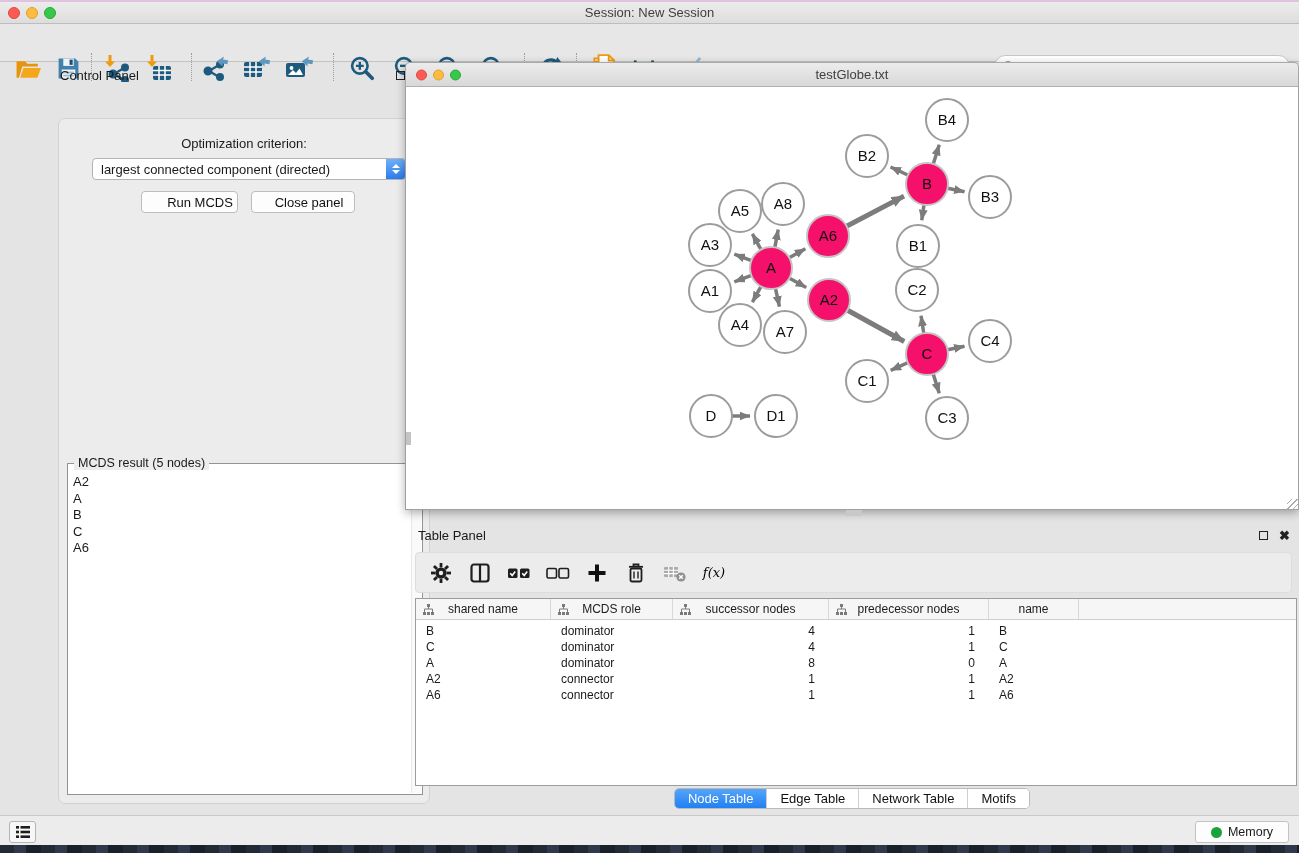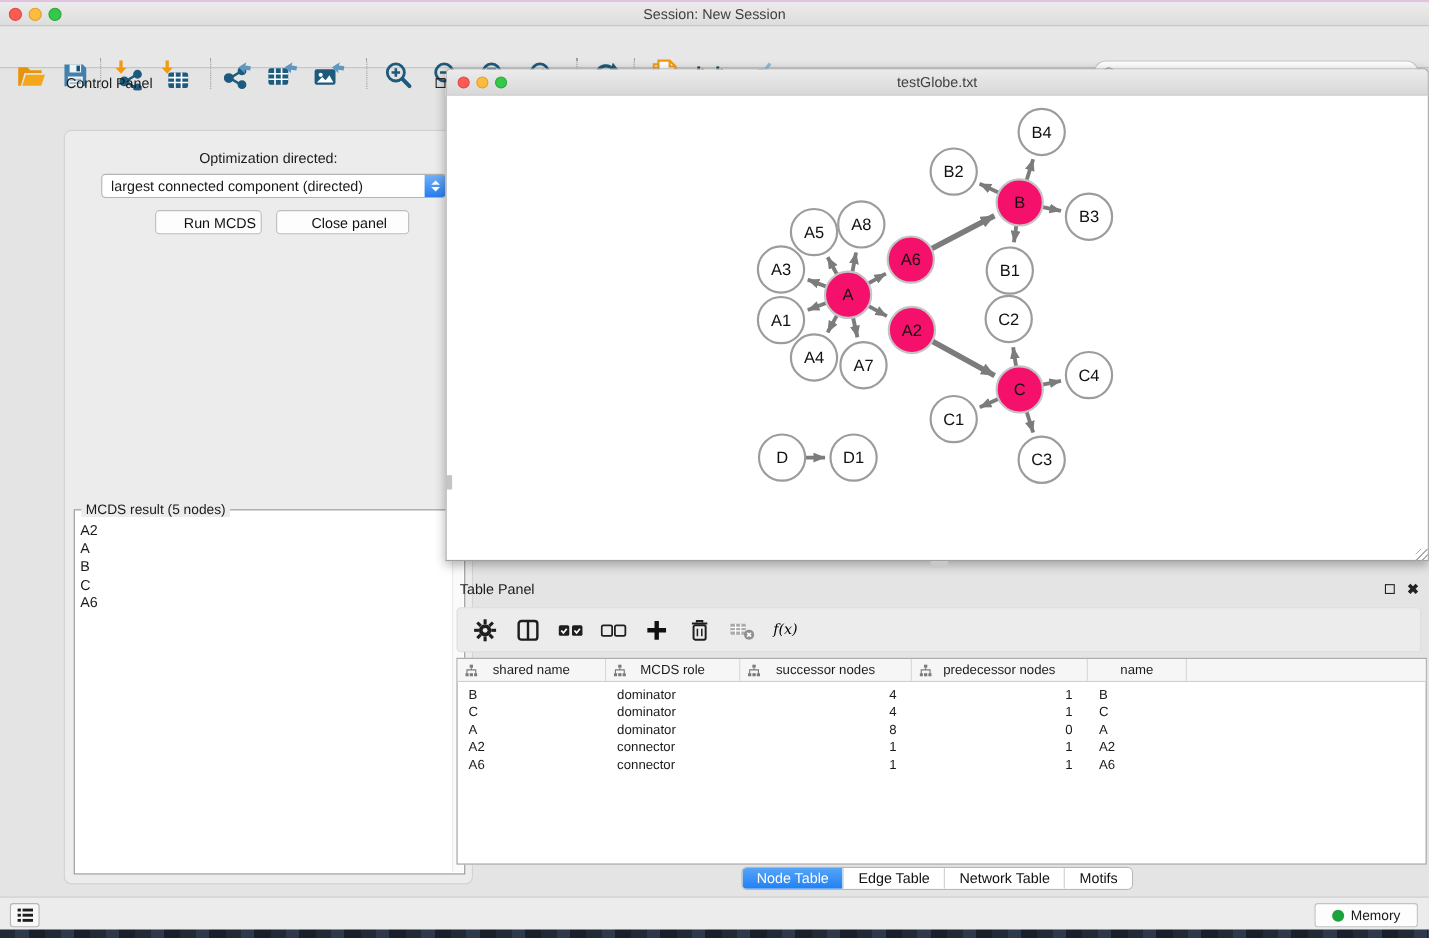--- a/index.html
+++ b/index.html
@@ -46,21 +46,21 @@
   #opt-dropdown { position:absolute; left:33px; top:39px; width:314px; height:22px; background:#fff;
     border:1px solid #b4b4b4; border-radius:4px; display:flex; align-items:center; }
   #opt-dropdown .dd-text { flex:1; padding-left:8px; font-size:13px; white-space:nowrap; overflow:hidden; }
   #opt-dropdown .dd-stepper { width:19px; height:20px; border-radius:0 3px 3px 0;
     background:linear-gradient(#6fb0f9,#2a7df0); display:flex; flex-direction:column; align-items:center; justify-content:center; gap:2px; }
   .chev-up { width:0; height:0; border-left:4px solid transparent; border-right:4px solid transparent; border-bottom:4px solid #fff; }
   .chev-dn { width:0; height:0; border-left:4px solid transparent; border-right:4px solid transparent; border-top:4px solid #fff; }
   .mac-btn { position:absolute; top:72px; height:22px; background:#fdfdfd; border:1px solid #bdbdbd; border-radius:4px;
     font-size:13px; display:flex; align-items:center; justify-content:center; color:#111; }
   #btn-run { left:82px; width:97px;padding-left:21px; }
-  #btn-close { left:192px; width:121px;padding-left:12px; }
+  #btn-close { left:192px; width:104px;padding-left:12px; }
 
   #mcds-group { position:absolute; left:8px; top:344px; width:356px; height:332px; border:1px solid #939393; background:#fff; }
   #mcds-legend { position:absolute; left:6px; top:-8px; background:#ececec; padding:0 4px; font-size:12.5px; }
   #mcds-list { position:absolute; inset:8px 1px 1px 1px; background:#fff; overflow:hidden; padding:2px 0 0 4px; }
   .mcds-item { font-size:13px; line-height:16.5px; }
   #mcds-scroll { position:absolute; top:8px; right:1px; bottom:1px; width:10px; background:#fafafa; border-left:1px solid #e8e8e8; }
 
   
   #net-window { position:absolute; left:405px; top:62px; width:894px; height:448px;
     box-shadow:0 3px 10px rgba(0,0,0,0.3); border-radius:5px 5px 0 0; }
@@ -264,21 +264,21 @@
 
 <div id="control-panel">
   <div class="panel-head">
     <span class="ph-title">Control Panel</span>
     <span class="ph-btn">
         <span class="ph-square"></span>
       </span>
     <span class="ph-btn ph-x">✖</span>
   </div>
   <div id="cp-card">
-    <div id="opt-label">Optimization directed:</div>
+    <div id="opt-label">Optimization criterion:</div>
     <div id="opt-dropdown">
       <span class="dd-text">largest connected component (directed)</span>
       <span class="dd-stepper">
           <span class="chev-up"></span>
           <span class="chev-dn"></span>
         </span>
     </div>
     <div class="mac-btn" id="btn-run">Run MCDS</div>
     <div class="mac-btn" id="btn-close">Close panel</div>
     <div id="mcds-group">

